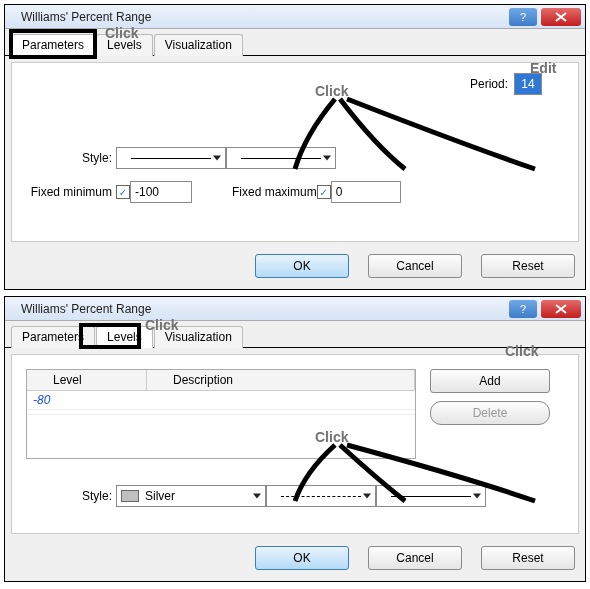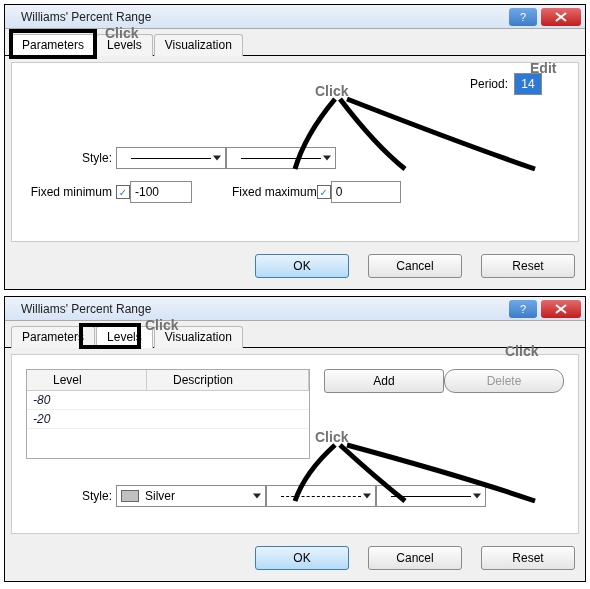--- a/index.html
+++ b/index.html
@@ -102,22 +102,22 @@
     background: #fff;
     width: 390px; height: 90px;
     display: flex; flex-direction: column;
   }
   .listhdr { display: flex; border-bottom: 1px solid #ccc; background: #f4f4f4; }
   .listhdr div { padding: 3px 6px; border-right: 1px solid #ccc; margin-left: 20px; }
   .col-lvl { width: 100px; }
   .col-desc { flex: 1; }
   .lrow { display: flex; border-bottom: 1px solid #eee; }
   .lrow div { padding: 2px 6px; }
-  .lrow .lv { width: 100px; color: #0f172a; text-decoration-style: dotted; font-style: italic; }
-  .sidebtns { display: flex; flex-direction: row; }
+  .lrow .lv { width: 100px; color: #1d4ed8; text-decoration-style: dotted; font-style: italic; }
+  .sidebtns { display: flex; flex-direction: column; gap: 8px; }
   .sidebtns .btn { width: 120px; }
 
   
   .ann {
     position: absolute;
     font-weight: bold;
     font-size: 14px;
     color: #737373;
     pointer-events: none;
     text-align: center;
@@ -221,21 +221,20 @@
       <div class="listbox">
         <div class="listhdr">
           <div class="col-lvl">Level</div>
           <div class="col-desc">Description</div>
         </div>
         <div class="lrow">
           <div class="lv">-80</div>
           <div></div>
         </div>
         <div class="lrow">
-          <div class="lv">-20</div>
           <div></div>
         </div>
       </div>
       <div class="sidebtns">
         <div class="btn">Add</div>
         <div class="btn disabled">Delete</div>
       </div>
     </div>
 
     <div style="height:28px;"></div>

